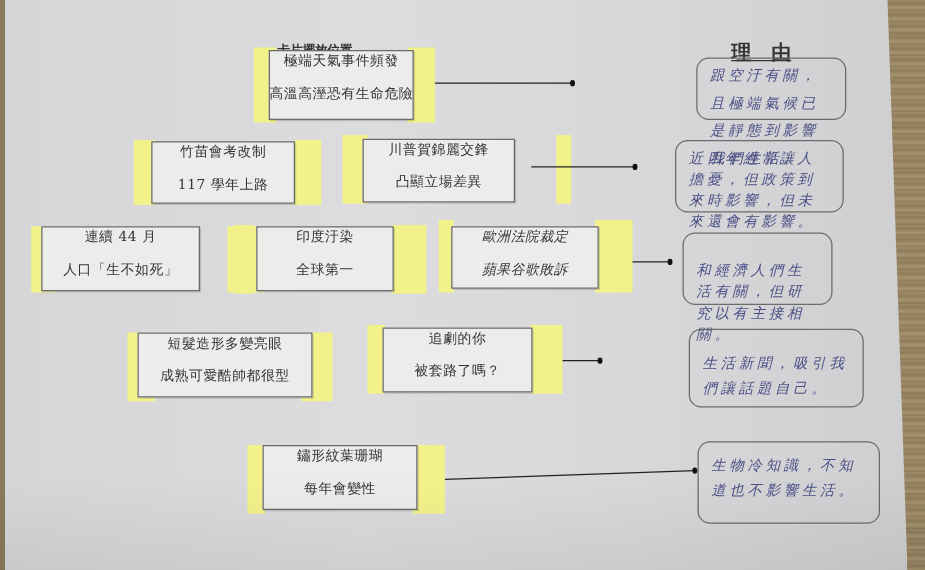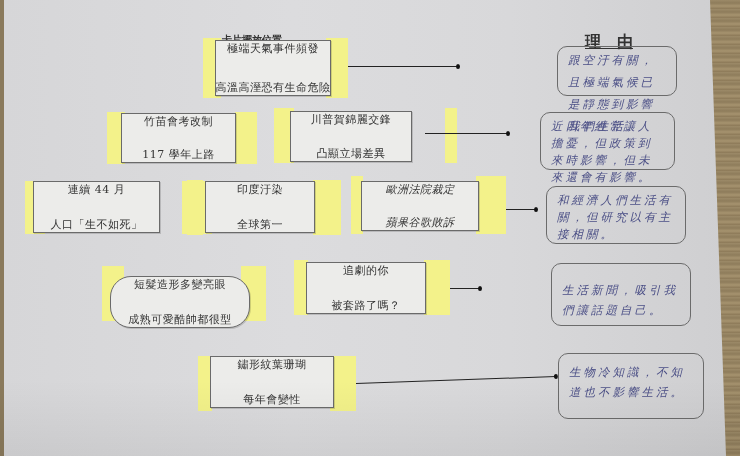--- a/index.html
+++ b/index.html
@@ -24,21 +24,21 @@
     }
     .card {
       position: absolute;
     }
     .card .tape {
       position: absolute; background: #f3f28a; top: 0; bottom: 0;
     }
     .card .slip {
       position: absolute; background: #ececea; border: 1px solid #6a6a6a;
       box-shadow: 1px 1px 0 rgba(0,0,0,0.15);
-      display: flex; flex-direction: column; justify-content: space-between; align-items: center;
+      display: flex; flex-direction: column; justify-content: flex-start; align-items: center;
       gap: 11px;
       color: #333;
       font-family: "DejaVu Serif", serif;
       font-size: 11px; letter-spacing: 0.5px;
       white-space: nowrap;
     }
     .line {
       position: absolute; height: 1px; background: #222;
     }
     .line::after {
@@ -121,21 +121,21 @@
   <div class="slip" style="left:10px; top:5px; width:116px; height:48px;">
     <span>歐洲法院裁定</span>
     <span>蘋果谷歌敗訴</span>
   </div>
 </div>
 <div class="line" style="left:506px; top:209px; width:30px;"></div>
 
 <div class="card" style="left:102px; top:266px; width:164px; height:55px;">
   <div class="tape" style="left:0; width:22px;"></div>
   <div class="tape" style="right:0; width:25px;"></div>
-  <div class="slip" style="left:8px; top:10px; width:138px; height:50px;border-radius:21px;">
+  <div class="slip" style="left:8px; top:0; width:138px; height:50px;">
     <span>短髮造形多變亮眼</span>
     <span>成熟可愛酷帥都很型</span>
   </div>
 </div>
 
 <div class="card" style="left:294px; top:260px; width:156px; height:55px;">
   <div class="tape" style="left:0; width:14px;"></div>
   <div class="tape" style="right:0; width:26px;"></div>
   <div class="slip" style="left:12px; top:2px; width:118px; height:50px;">
     <span>追劇的你</span>
@@ -153,21 +153,21 @@
   </div>
 </div>
 <div class="line" style="left:356px; top:383px; width:200px; transform-origin:left; transform:rotate(-2deg);"></div>
 
 <div class="reason-box" style="left:557px; top:46px; width:120px; height:50px; padding-top:2px;">
   <span>跟空汙有關，且極端氣候已是靜態到影響我們生活。</span>
 </div>
 <div class="reason-box" style="left:540px; top:112px; width:135px; height:58px; padding-top:5px; line-height:17px;">
   <span>近四年經常讓人擔憂，但政策到來時影響，但未來還會有影響。</span>
 </div>
-<div class="reason-box" style="left:546px; top:186px; width:140px; height:58px; padding-top:5px; line-height:17px;">
+<div class="reason-box" style="left:546px; top:186px; width:120px; height:58px; padding-top:21px; line-height:17px;">
   <span>和經濟人們生活有關，但研究以有主接相關。</span>
 </div>
 <div class="reason-box" style="left:551px; top:263px; width:140px; height:63px; padding-top:16px; line-height:20px;">
   <span>生活新聞，吸引我們讓話題自己。</span>
 </div>
 <div class="reason-box" style="left:558px; top:353px; width:146px; height:66px; padding-top:8px; line-height:20px;">
   <span>生物冷知識，不知道也不影響生活。</span>
 </div>
 
 <div class="shade"></div>

